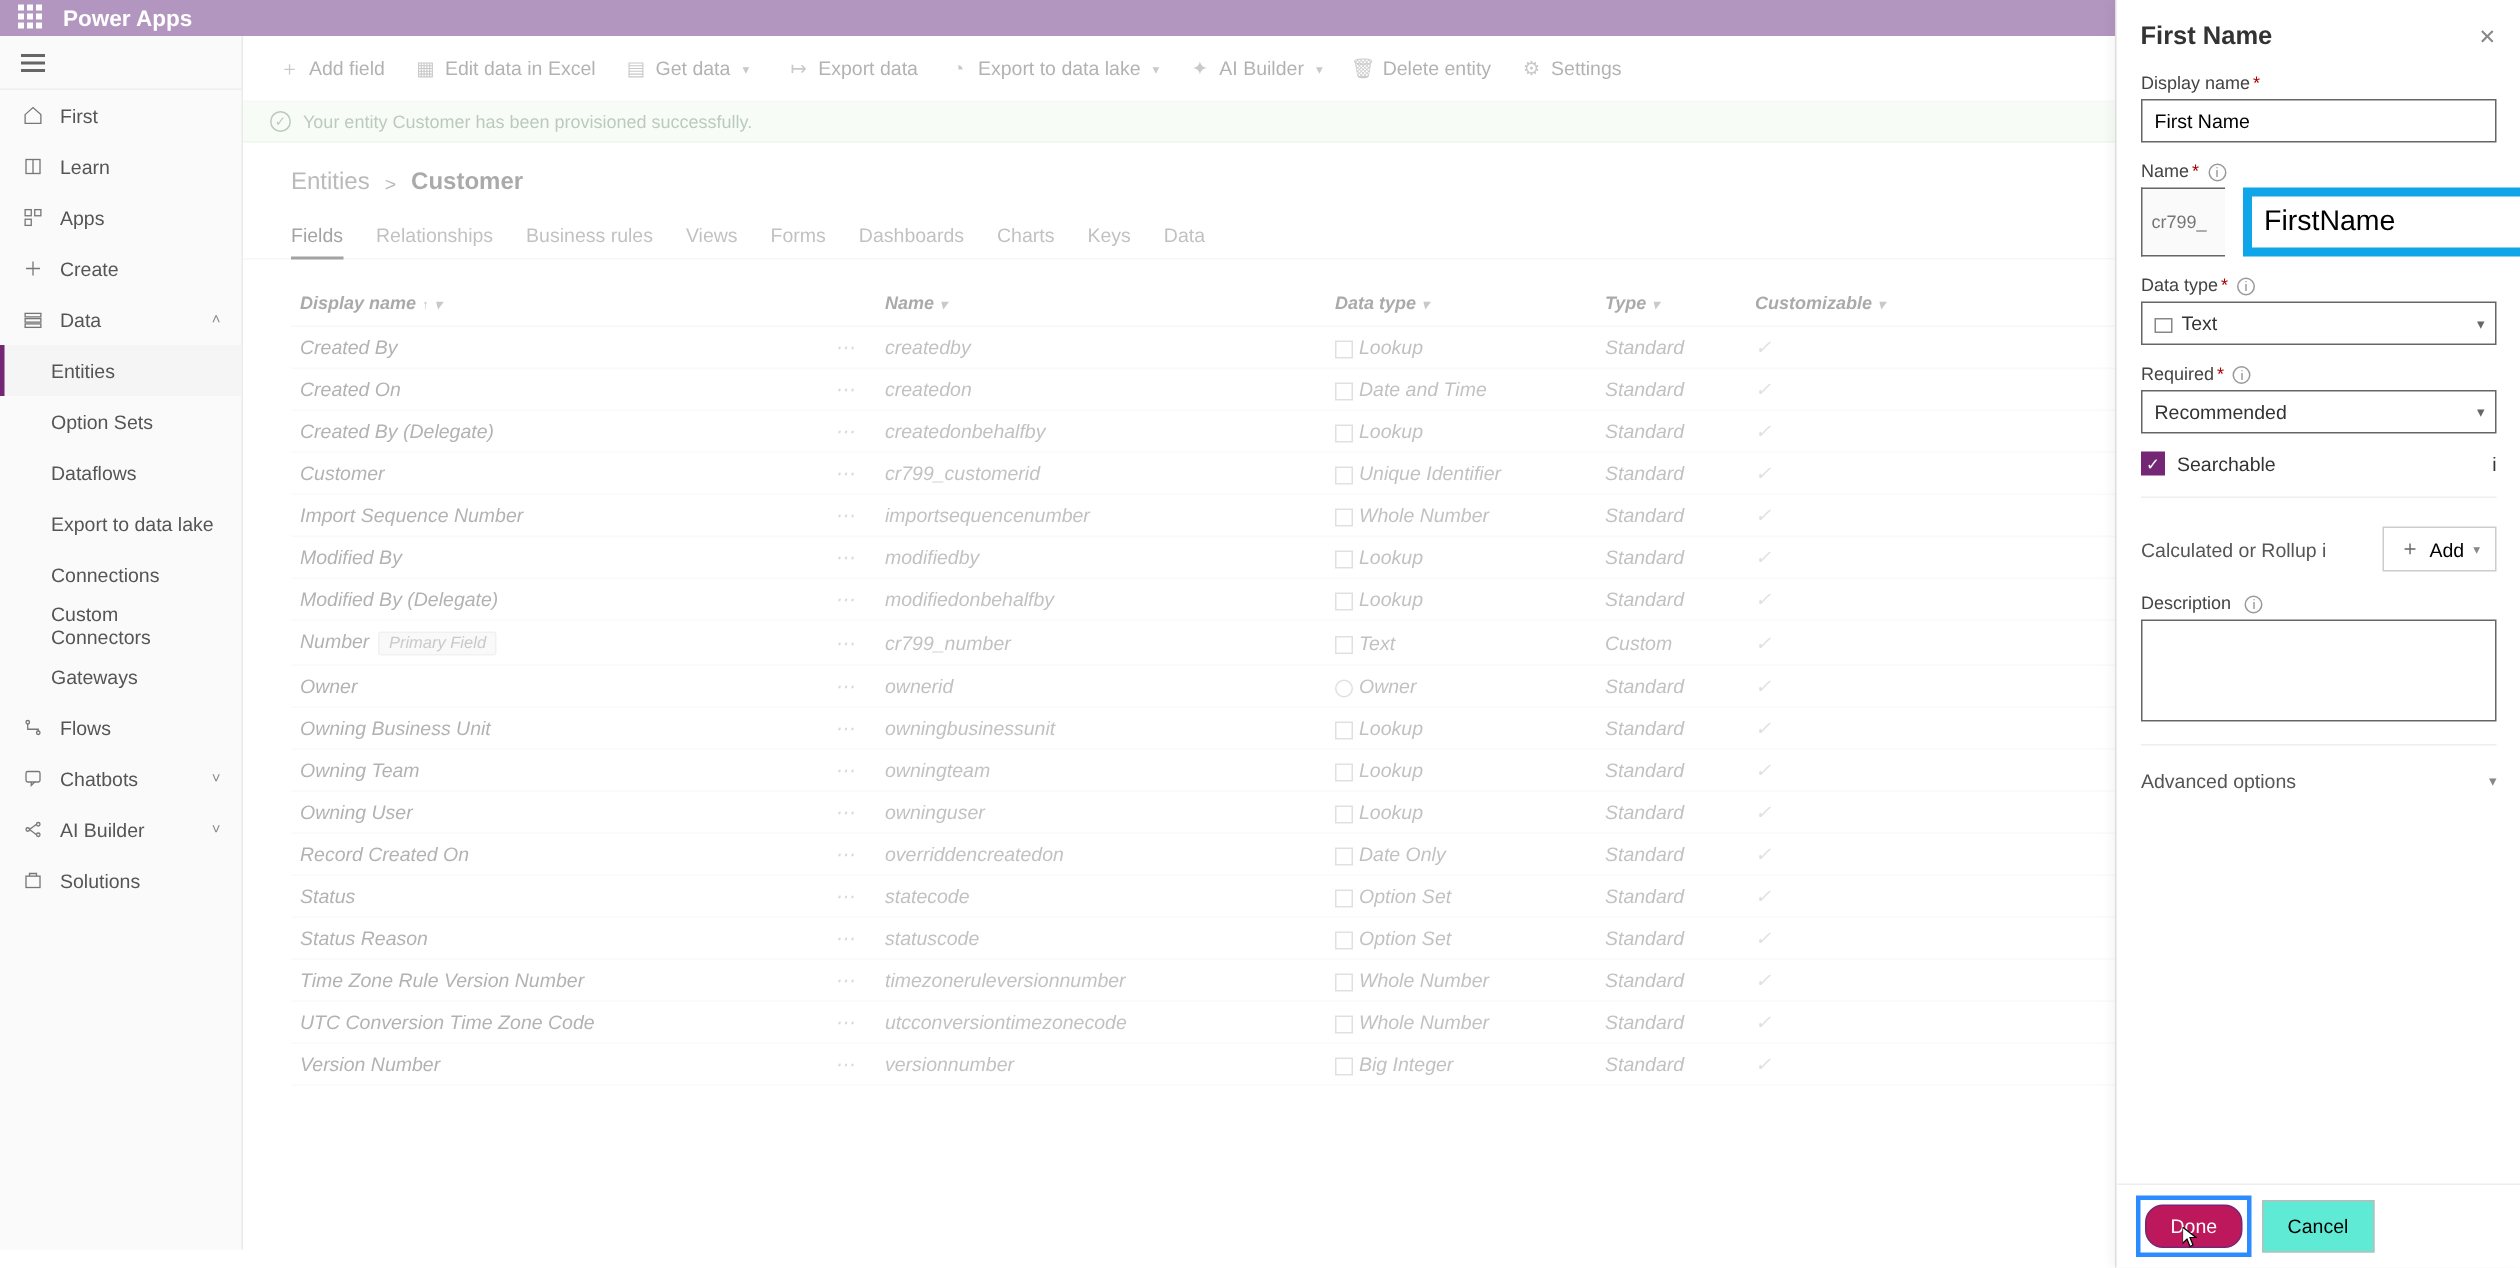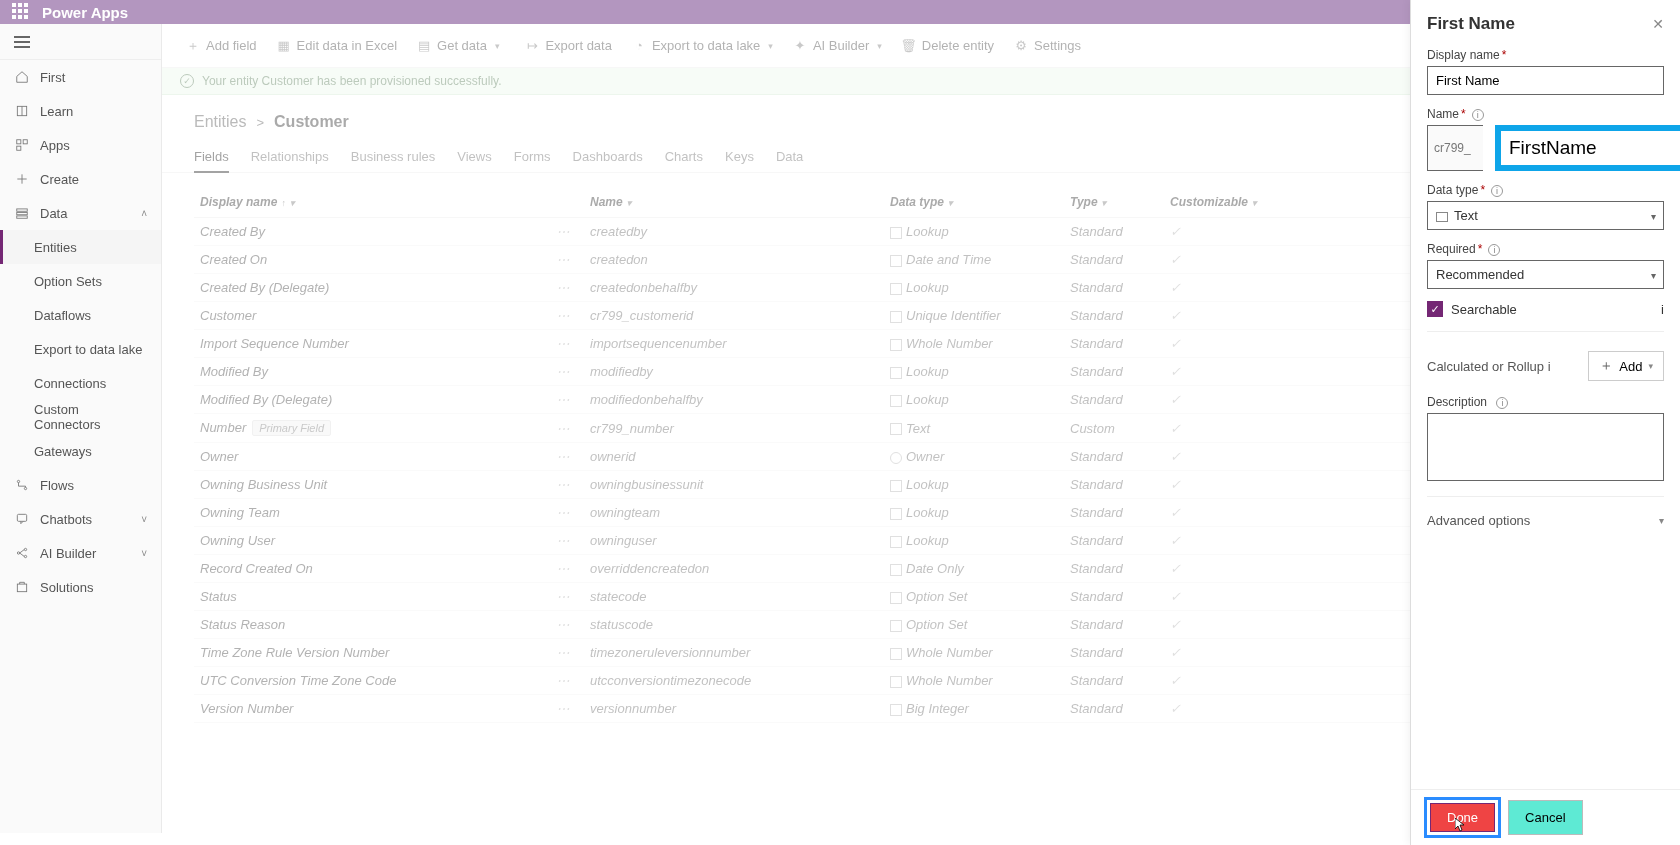--- a/index.html
+++ b/index.html
@@ -90,21 +90,21 @@
 .sepline { border:none; border-top:1px solid #eee; margin:8px 0; }
 .calcrow { display:flex; align-items:center; justify-content:space-between; margin:19px 0 14px; }
 .calcrow .lbl { font-size:13px; color:#555; }
 .addbtn { border:1px solid #ccc; background:#fff; padding:5px 10px; display:flex; align-items:center; gap:6px; cursor:pointer; font-size:13px; }
 .addbtn .plus { font-size:14px; color:#666; }
 .addbtn .dd { font-size:9px; color:#888; }
 .desc { width:100%; border:1px solid #666; height:68px; resize:none; padding:6px; font-size:13px; }
 .adv { display:flex; align-items:center; justify-content:space-between; padding:8px 0; cursor:pointer; color:#555; }
 .pfoot { border-top:1px solid #eee; padding:10px 16px; display:flex; gap:10px; }
 .btn { padding:6px 16px; font-size:13px; cursor:pointer; border:1px solid #bbb; background:#5eead4; }
-.btn.primary { background:#ef4444; color:#fff; border-color:#742774; }
+.btn.primary { background:#be185d; color:#fff; border-color:#742774;border-radius:12px; }
 .focushl { outline:3px solid #2a8cff; padding:3px; display:inline-block; }
 .curimg { position:absolute; width:12px; height:14px; pointer-events:none; }
 </style>
 </head>
 <body>
 
 <div class="topbar">
   <div class="waffle">
       <span></span>
       <span></span>

